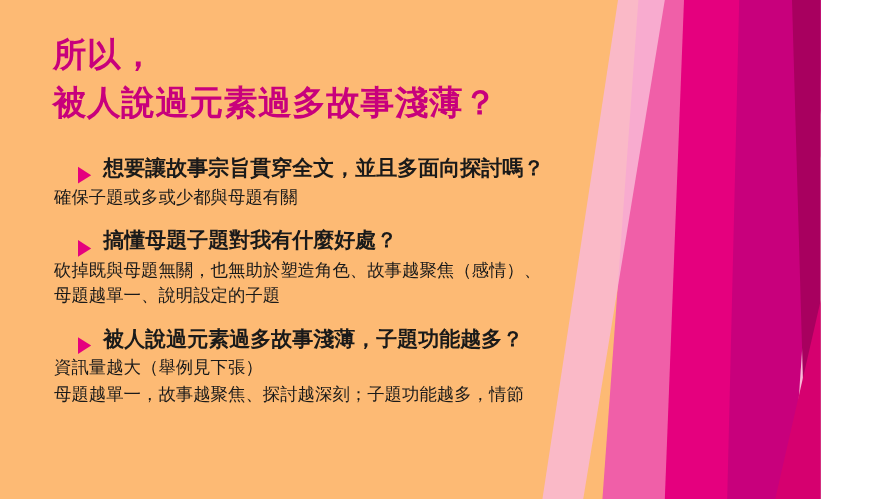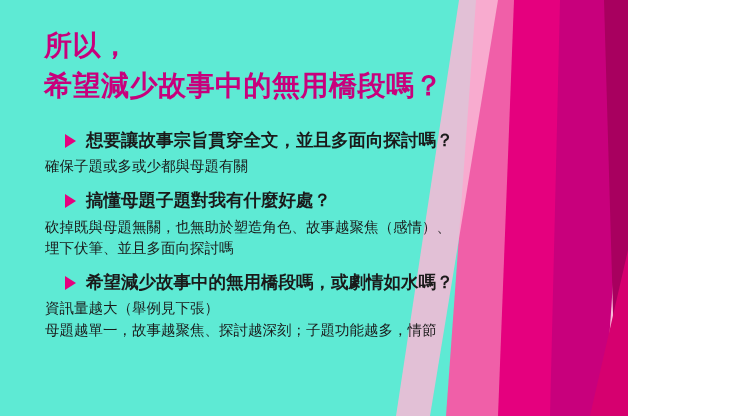--- a/index.html
+++ b/index.html
@@ -5,23 +5,23 @@
   html, body {
     margin: 0;
     padding: 0;
     background: #ffffff;
   }
   body {
     font-family: "Liberation Sans", sans-serif;
   }
   #slide {
     position: relative;
-    width: 628px;
+    width: 684px;
     height: 416px;
-    background: #5eead4;
+    background: #fdba74;
     overflow: hidden;
   }
   
   .deco {
     position: absolute;
     top: 0;
     right: 0;
     width: 300px;
     height: 416px;
     overflow: hidden;
@@ -47,21 +47,21 @@
 
   
   .content {
     position: absolute;
     left: 40px;
     top: 128px;
     width: 600px;
   }
   .bullet-row {
     display: flex;
-    align-items: flex-start;
+    align-items: flex-end;
     margin-bottom: 3px;
     padding-left: 25px;
   }
   .tri {
     width: 0;
     height: 0;
     border-top: 7px solid transparent;
     border-bottom: 7px solid transparent;
     border-left: 11px solid #e5007e;
     margin-top: 6px;
@@ -73,21 +73,21 @@
     font-size: 17.5px;
     font-weight: bold;
     line-height: 1.45;
   }
   .sub-text {
     color: #1a1a1a;
     font-size: 14.5px;
     line-height: 1.5;
     margin: 2px 0 10px 5px;
   }
-  .sub-text .ln { display: block; }
+  .sub-text .ln { display: block; font-family: Liberation Mono, monospace; }
 </style>
 </head>
 <body>
 
 <div id="slide">
 
   <div class="deco">
     <svg width="300" height="416" viewBox="0 0 300 416" xmlns="http://www.w3.org/2000/svg">
       <polygon points="300,0 300,416 205,416 258,0" fill="#fde3ef"></polygon>
       <polygon points="300,0 300,416 232,416 272,0" fill="#f9b8d6"></polygon>
@@ -95,45 +95,45 @@
       <polygon points="186,0 300,0 300,92 238,416 170,416" fill="#e5007e"></polygon>
       <polygon points="232,0 300,0 300,60 276,416 222,416" fill="#c8007c"></polygon>
       <polygon points="276,0 300,0 300,416 288,416" fill="#a8005f"></polygon>
       <polygon points="300,250 300,416 262,416" fill="#d6006f"></polygon>
       <polygon points="131,0 170,0 102,416 68,416" fill="#f9b8d6" opacity="0.85"></polygon>
     </svg>
   </div>
 
   <div class="title-block">
     <div class="title-line">所以，</div>
-    <div class="title-line">希望減少故事中的無用橋段嗎？</div>
+    <div class="title-line">被人說過元素過多故事淺薄？</div>
   </div>
 
   <div class="content">
 
     <div class="bullet-row">
       <span class="tri"></span>
       <span class="bullet-text">想要讓故事宗旨貫穿全文，並且多面向探討嗎？</span>
     </div>
     <div class="sub-text">
       <span class="ln">確保子題或多或少都與母題有關</span>
     </div>
 
     <div class="bullet-row">
       <span class="tri"></span>
       <span class="bullet-text">搞懂母題子題對我有什麼好處？</span>
     </div>
     <div class="sub-text">
       <span class="ln">砍掉既與母題無關，也無助於塑造角色、故事越聚焦（感情）、</span>
-      <span class="ln">埋下伏筆、並且多面向探討嗎</span>
+      <span class="ln">母題越單一、說明設定的子題</span>
     </div>
 
     <div class="bullet-row">
       <span class="tri"></span>
-      <span class="bullet-text">希望減少故事中的無用橋段嗎，或劇情如水嗎？</span>
+      <span class="bullet-text">被人說過元素過多故事淺薄，子題功能越多？</span>
     </div>
     <div class="sub-text">
       <span class="ln">資訊量越大（舉例見下張）</span>
       <span class="ln">母題越單一，故事越聚焦、探討越深刻；子題功能越多，情節</span>
     </div>
 
   </div>
 </div>
 
 </body></html>

